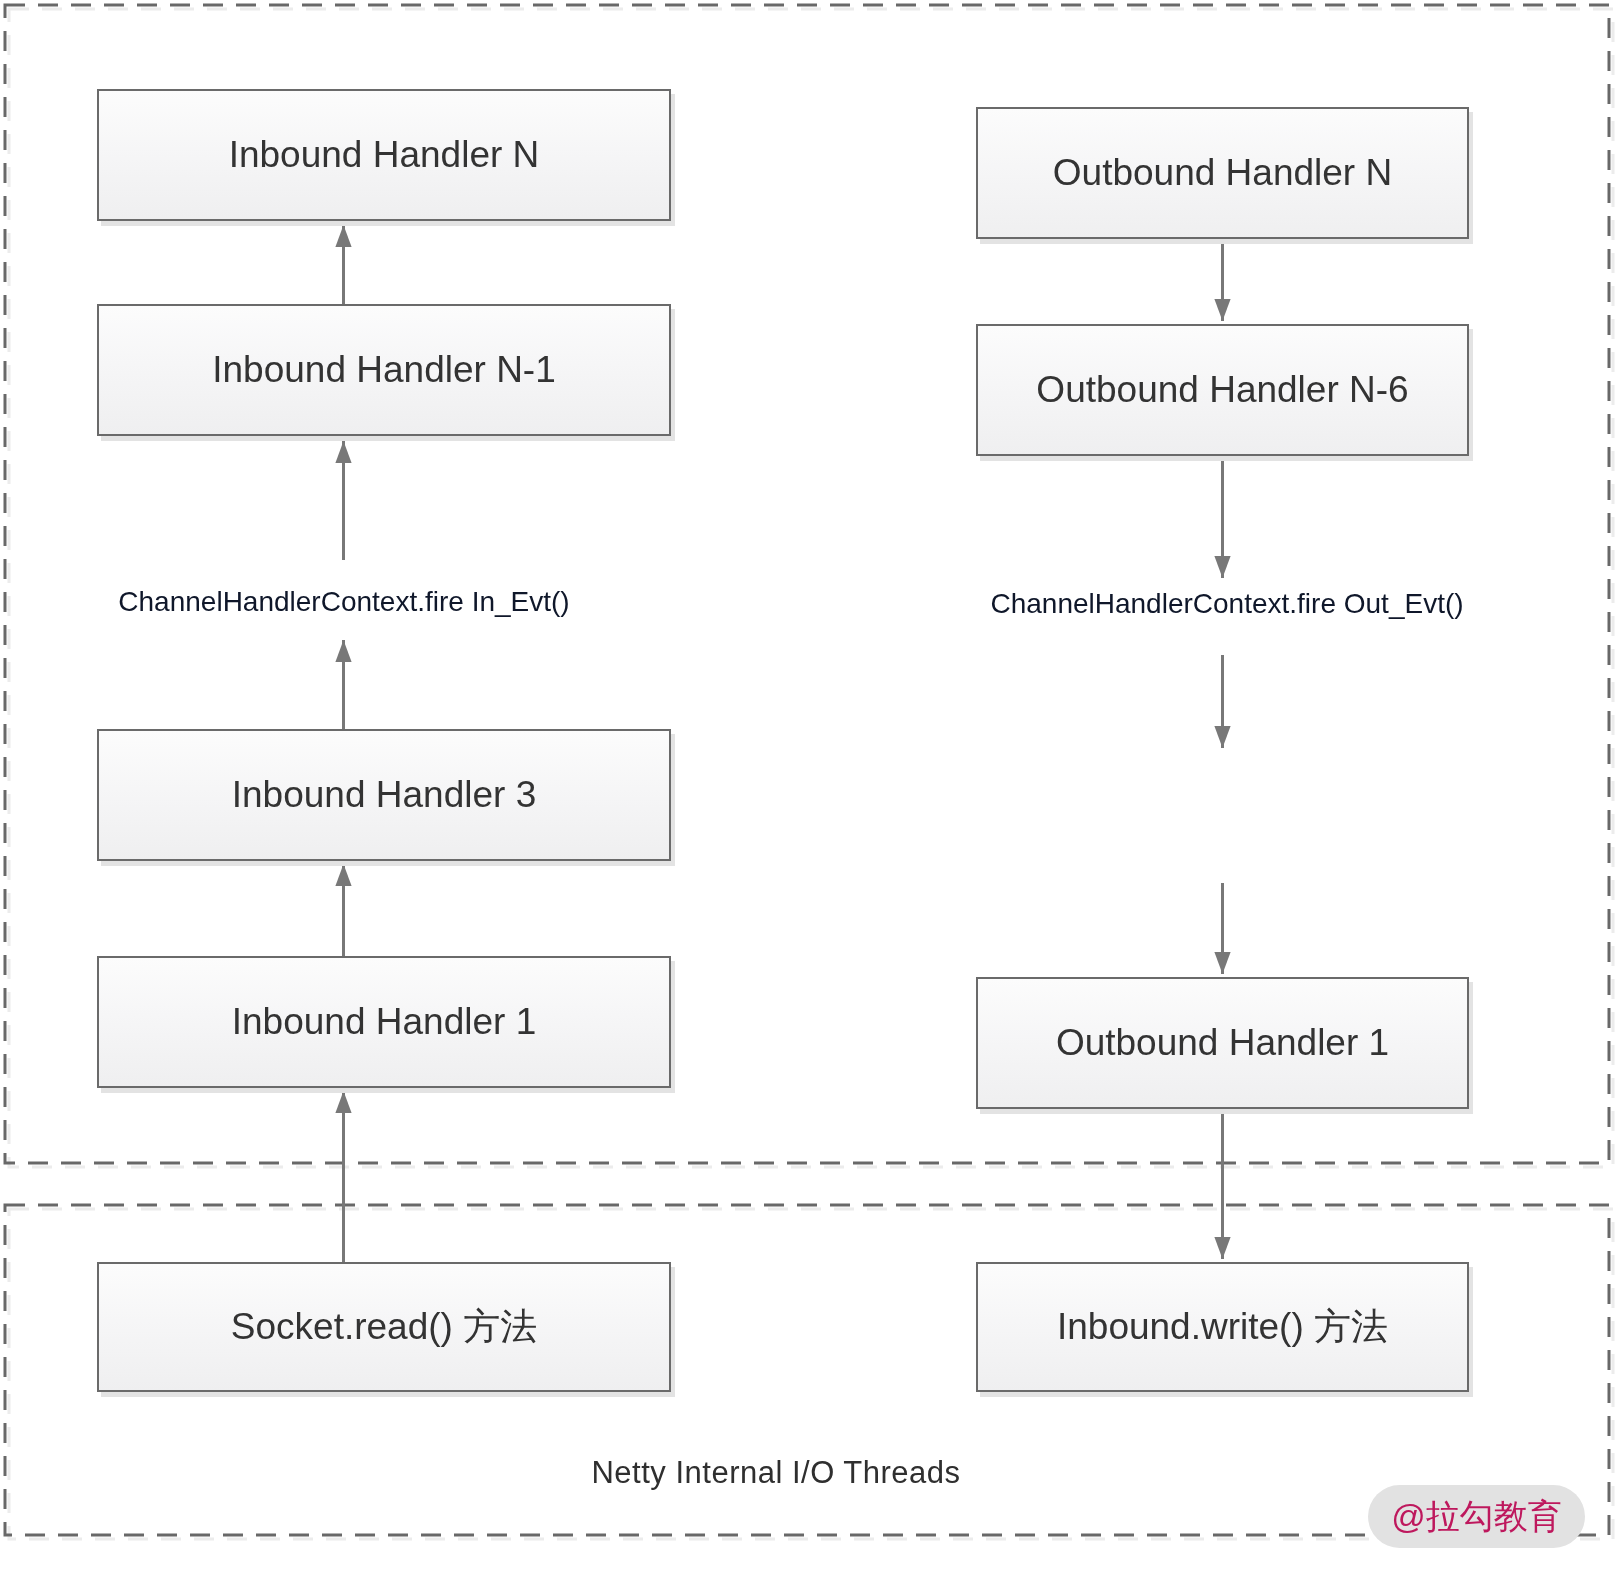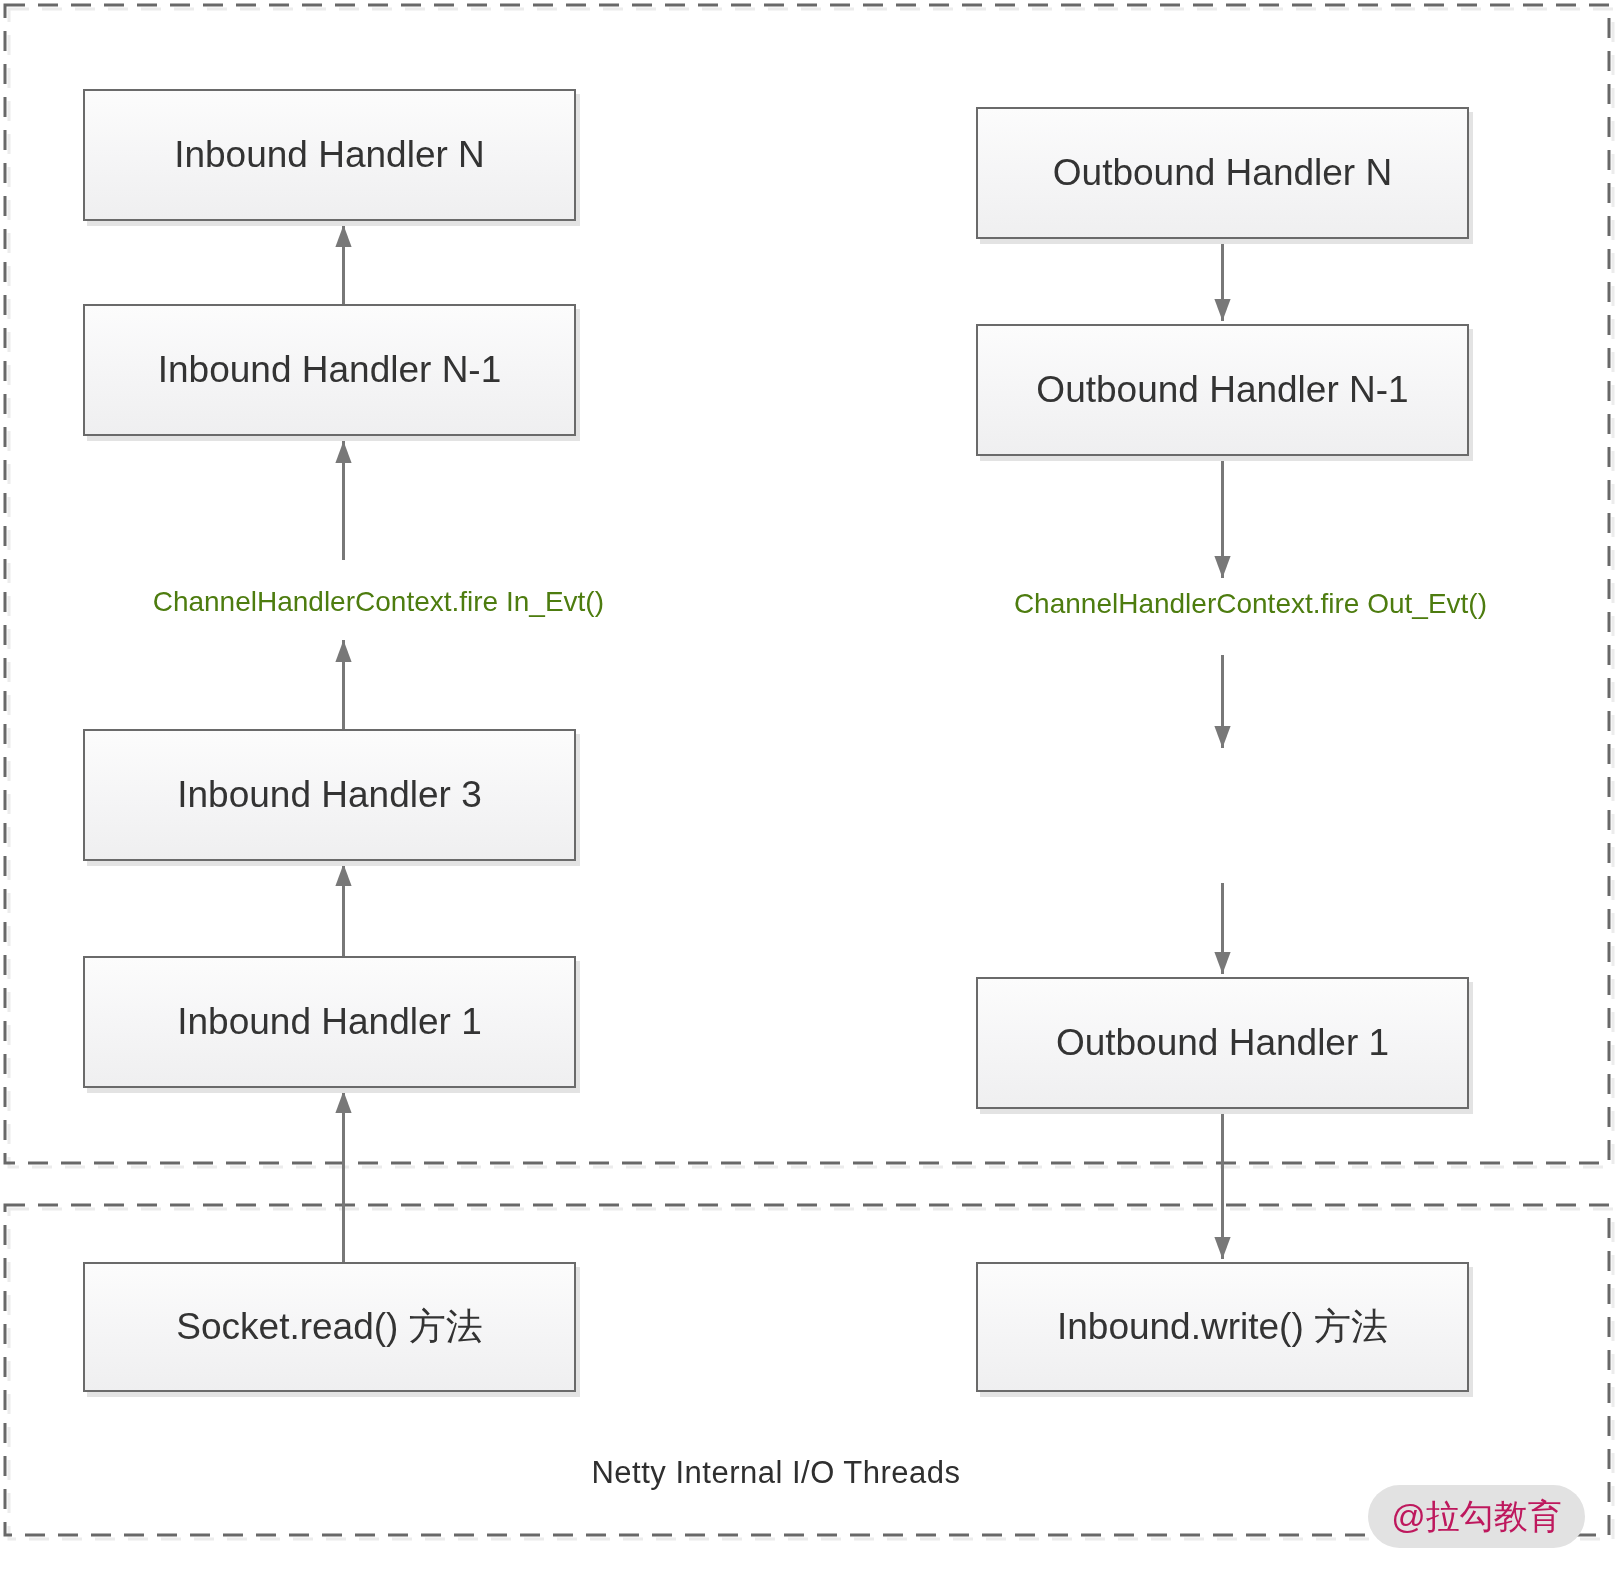--- a/index.html
+++ b/index.html
@@ -28,30 +28,30 @@
     background: linear-gradient(180deg, #fcfcfc 0%, #f6f6f7 45%, #efeff0 100%);
     box-shadow: 4px 5px 0 0 #e3e3e3;
     display: flex;
     align-items: center;
     justify-content: center;
     font-size: 37px;
     color: #333333;
     white-space: nowrap;
     z-index: 2;
   }
-  .col-left  { left: 83px;  width: 493px; height: 132px; }
+  .col-left  { left: 97px;  width: 574px; height: 132px; }
   .col-right { left: 976px; width: 493px; height: 132px; }
   .fire-label {
     position: absolute;
     width: 520px;
     height: 32px;
     line-height: 32px;
-    text-align: right;
+    text-align: center;
     font-size: 28px;
-    color: #4d7c0f;
+    color: #0f172a;
     white-space: nowrap;
     z-index: 2;
   }
   .diagram-title {
     position: absolute;
     left: 376px;
     top: 1455px;
     width: 800px;
     text-align: center;
     font-size: 31px;
@@ -110,21 +110,21 @@
   </svg>
 
   <div class="box col-left" style="top:89px">Inbound Handler N</div>
   <div class="box col-left" style="top:304px">Inbound Handler N-1</div>
   <div class="fire-label" style="left:84px; top:586px">ChannelHandlerContext.fire In_Evt()</div>
   <div class="box col-left" style="top:729px">Inbound Handler 3</div>
   <div class="box col-left" style="top:956px">Inbound Handler 1</div>
   <div class="box col-left" style="top:1262px; height:130px">Socket.read() 方法</div>
 
   <div class="box col-right" style="top:107px">Outbound Handler N</div>
-  <div class="box col-right" style="top:324px">Outbound Handler N-1</div>
+  <div class="box col-right" style="top:324px">Outbound Handler N-6</div>
   <div class="fire-label" style="left:967px; top:588px">ChannelHandlerContext.fire Out_Evt()</div>
   <div class="box col-right" style="top:977px">Outbound Handler 1</div>
   <div class="box col-right" style="top:1262px; height:130px">Inbound.write() 方法</div>
 
   <div class="diagram-title">Netty Internal I/O Threads</div>
 
   <div class="watermark">@拉勾教育</div>
 
 </div>
 

